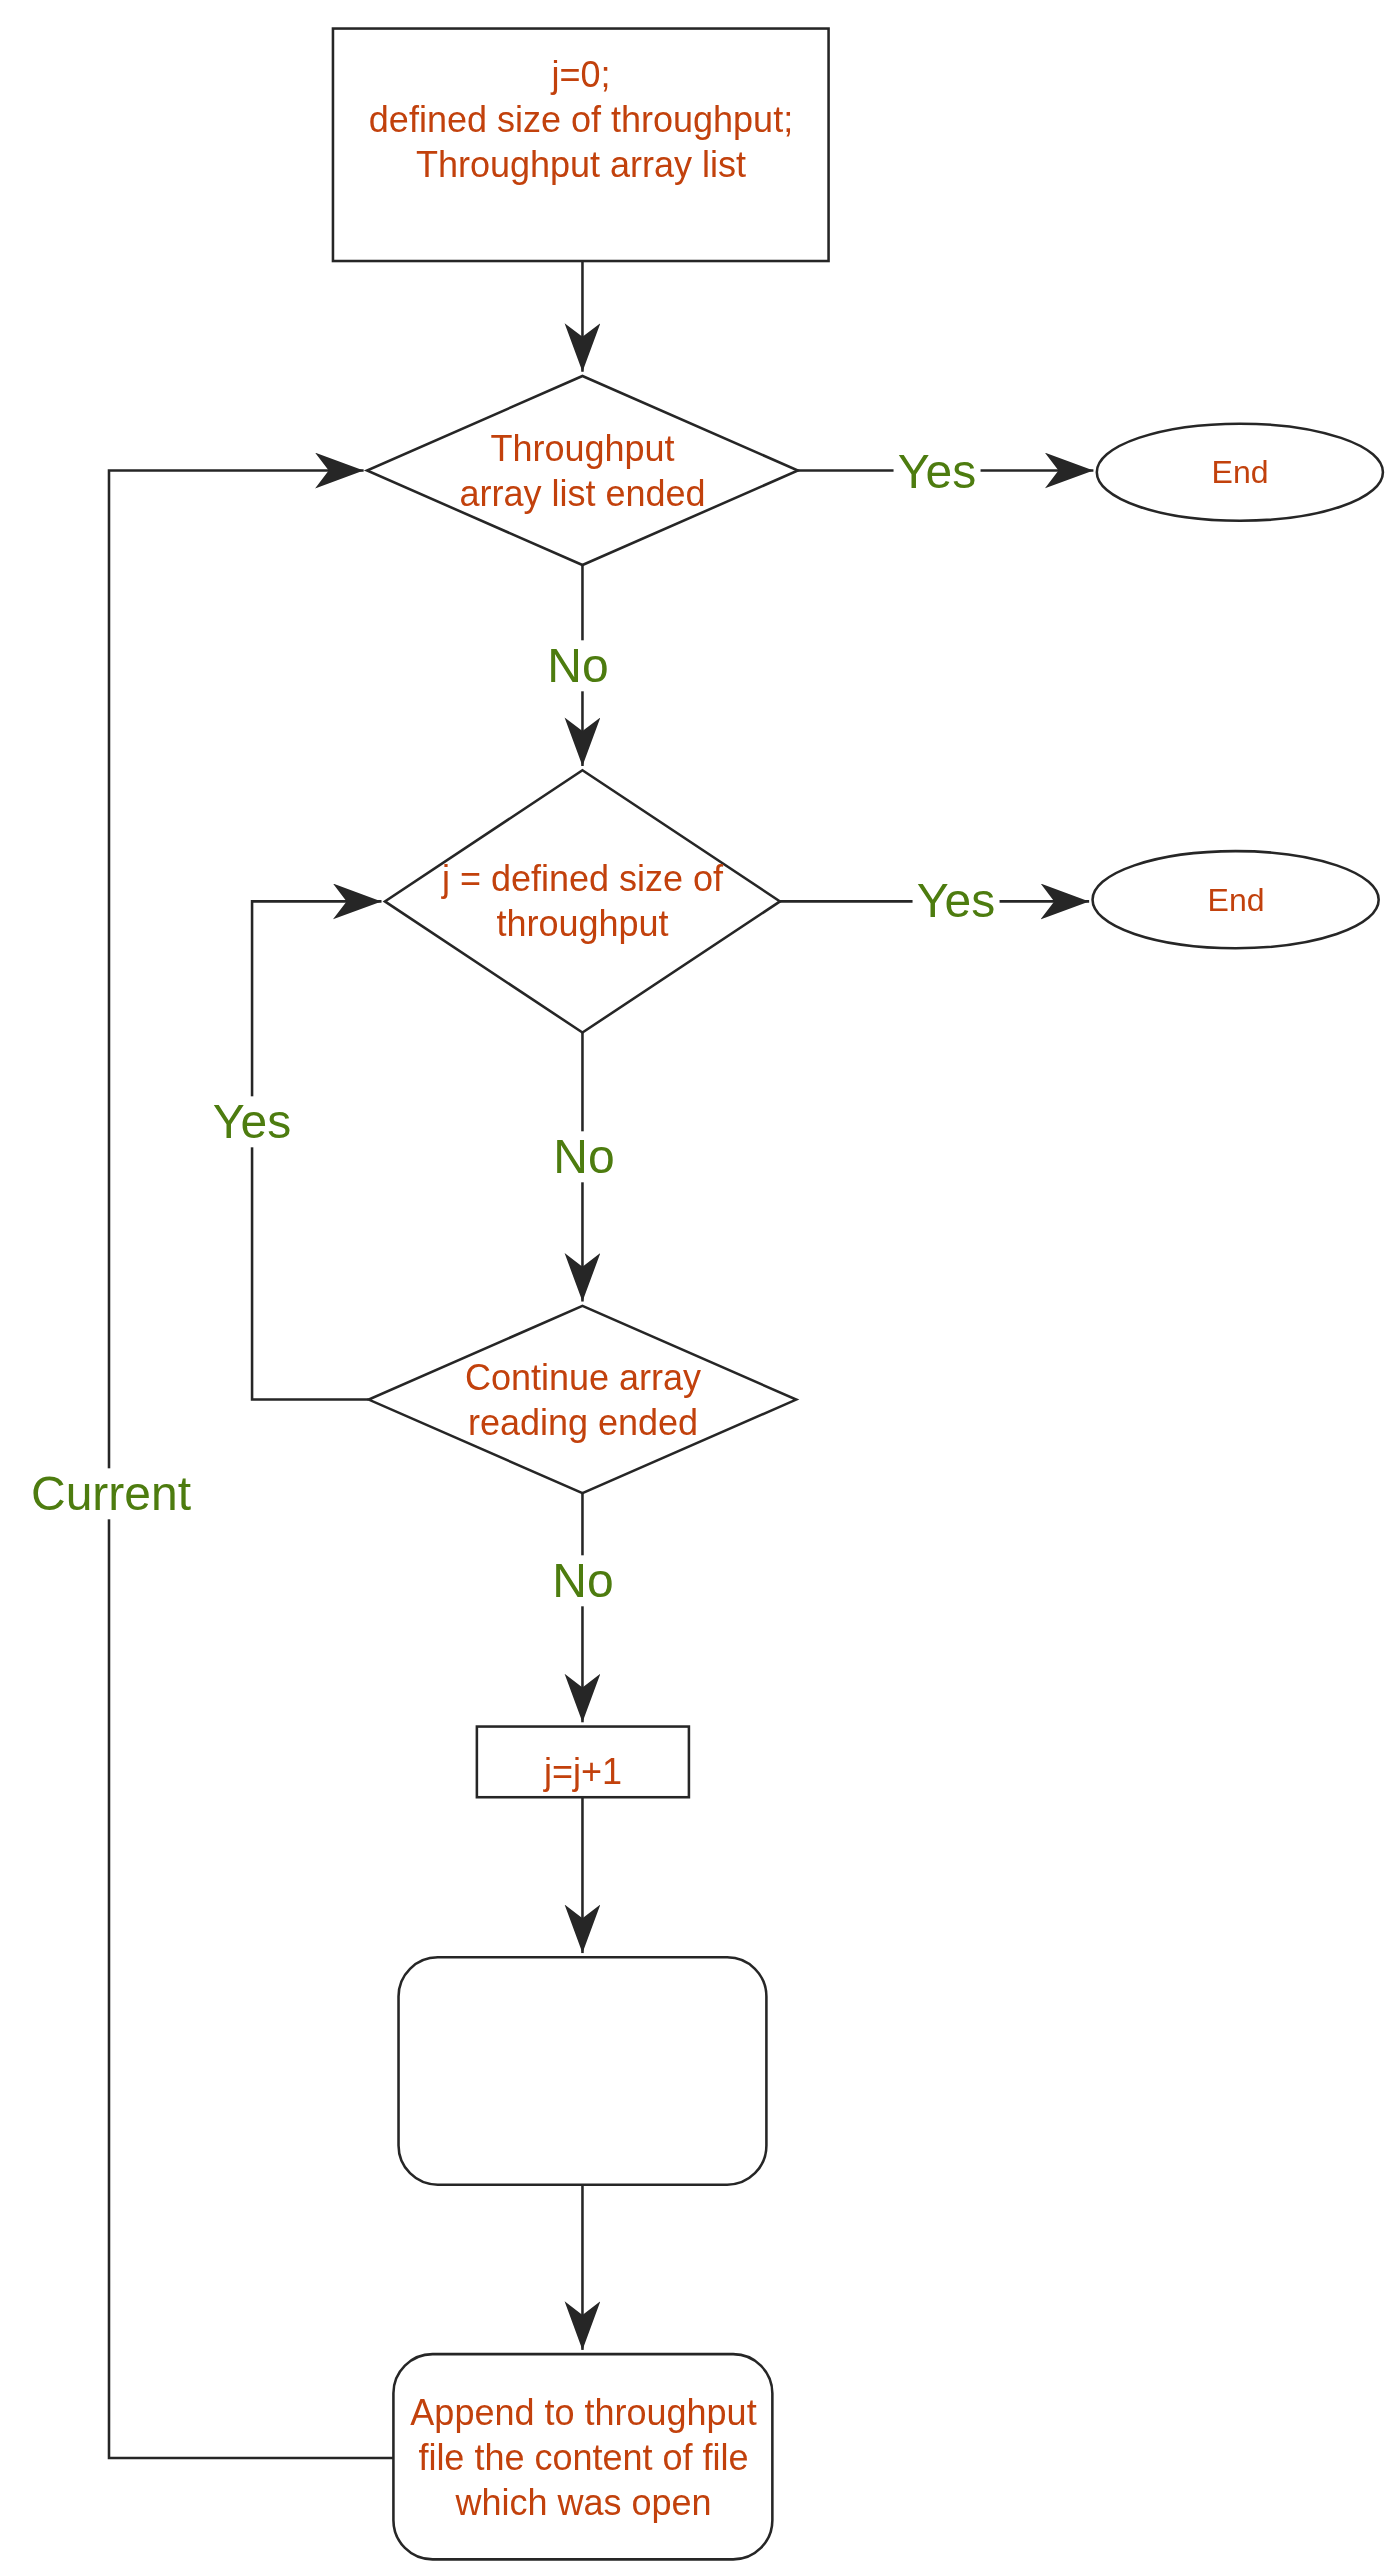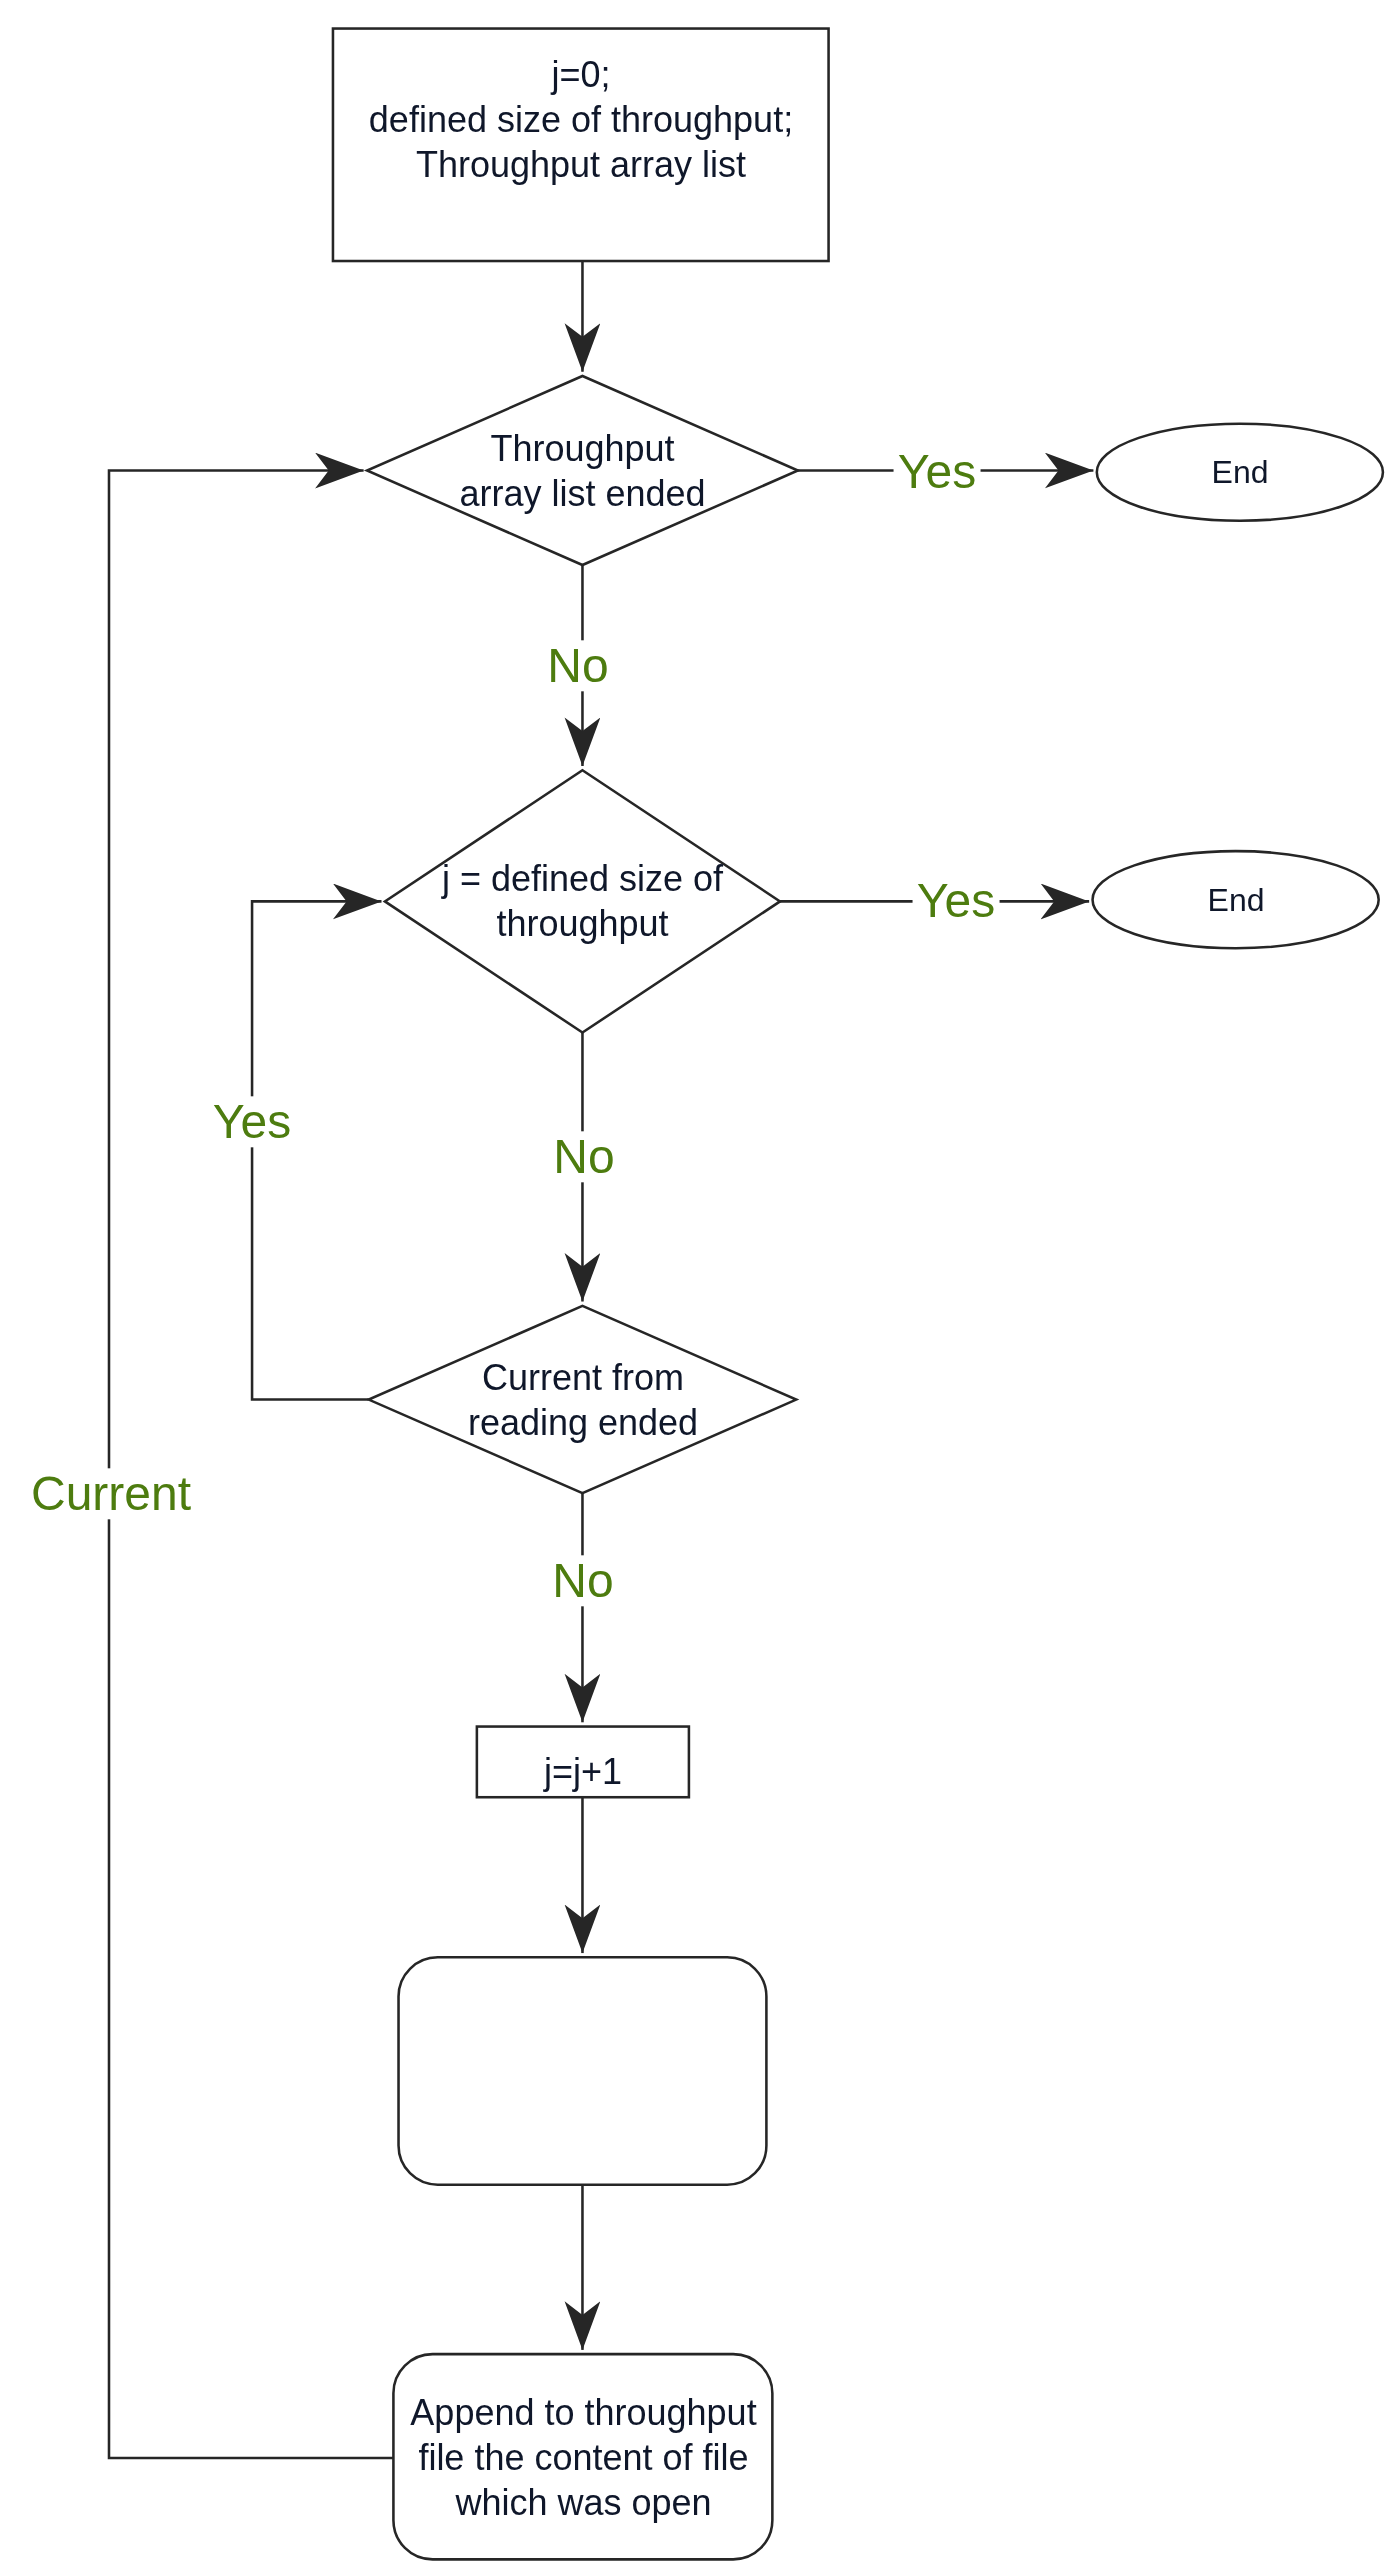--- a/index.html
+++ b/index.html
@@ -33,21 +33,21 @@
   }
   .node-text {
     position: absolute;
     display: flex;
     align-items: center;
     justify-content: center;
     text-align: center;
     white-space: pre-line;
     font-size: 36px;
     line-height: 1.25;
-    color: #0f172a;
+    color: #c2410c;
   }
   .end-text {
     font-size: 32px;
   }
   .edge-label {
     position: absolute;
     transform: translate(-50%, -50%);
     background: #ffffff;
     font-size: 48px;
     line-height: 1;
@@ -97,21 +97,21 @@
   <div class="node-text" style="left:367px; top:376px; width:431px; height:189px;">Throughput
 array list ended</div>
 
   <div class="node-text end-text" style="left:1097px; top:423px; width:286px; height:97px;">End</div>
 
   <div class="node-text" style="left:385px; top:770px; width:395px; height:262px;">j = defined size of
 throughput</div>
 
   <div class="node-text end-text" style="left:1093px; top:851px; width:286px; height:97px;">End</div>
 
-  <div class="node-text" style="left:369px; top:1306px; width:428px; height:187px;">Current from
+  <div class="node-text" style="left:369px; top:1306px; width:428px; height:187px;">Continue array
 reading ended</div>
 
   <div class="node-text" style="left:477px; top:1727px; width:212px; height:88px;">j=j+1</div>
 
 
   <div class="node-text" style="left:394px; top:2355px; width:379px; height:205px;">Append to throughput
 file the content of file
 which was open</div>
 
   <div class="edge-label" style="left:937px; top:472px;">Yes</div>

